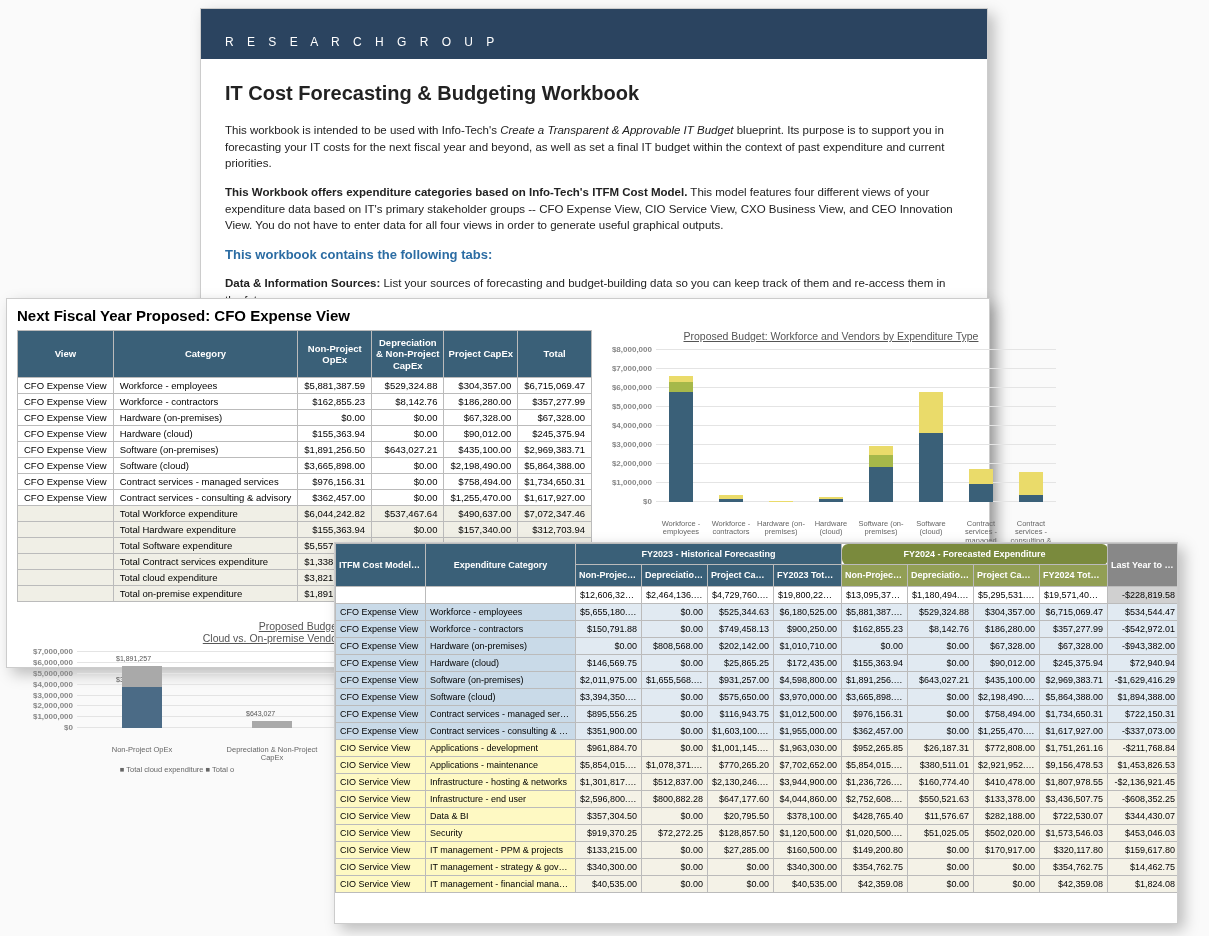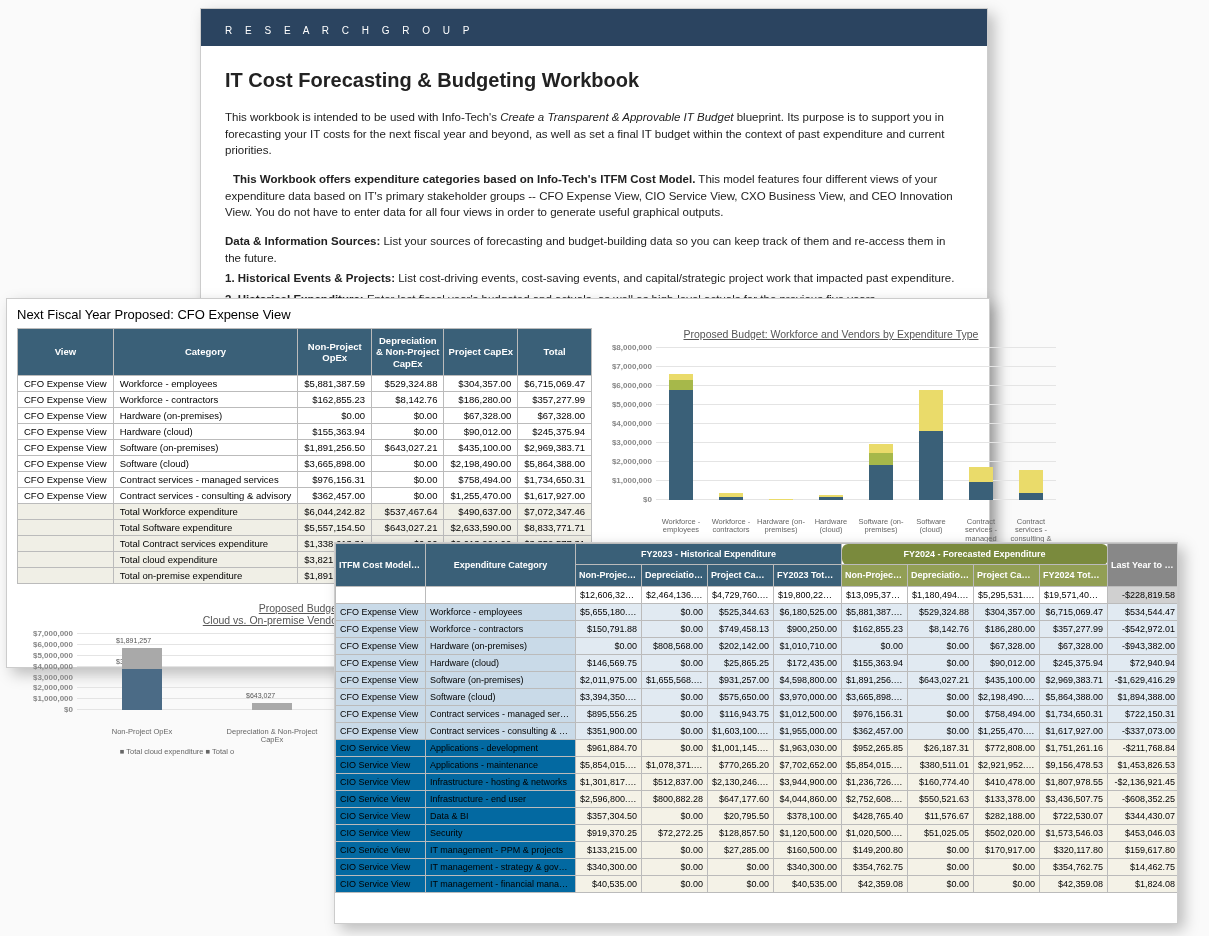--- a/index.html
+++ b/index.html
@@ -4,33 +4,33 @@
 <style>
   * { box-sizing: border-box; font-family: Arial, Helvetica, sans-serif; }
   body { margin: 0; background: #fafafa; width: 1209px; height: 936px; position: relative; overflow: hidden; }
 
   .panel { position: absolute; background: #fff; border: 1px solid #ccc; box-shadow: 6px 6px 14px rgba(0,0,0,.25); }
 
   
   #doc { left: 200px; top: 8px; width: 788px; height: 570px; padding: 0; }
   #doc .brand { background: #2b4460; color: #fff; padding: 14px 24px 10px; }
   #doc .brand .logo { font-family: "Times New Roman", serif; letter-spacing: 3px; font-size: 24px; font-weight: 500; }
-  #doc .brand .sub { font-size: 10px; letter-spacing: 5px; margin-top: 2px; }
+  #doc .brand .sub { font-size: 12px; letter-spacing: 5px; margin-top: 12px; }
   #doc .body { padding: 16px 24px; font-size: 11.5px; color: #222; line-height: 1.45; }
   #doc h1 { font-size: 20px; font-weight: bold; margin: 4px 0 14px; }
   #doc p { margin: 0 0 12px; }
   #doc .em { font-style: italic; }
-  #doc .b { font-weight: bold; margin-left: 8px; }
+  #doc .b { font-weight: bold; }
   #doc h3 { color: #2b6ca3; font-size: 13px; margin: 10px 0 10px; }
   #doc .tab-line { margin: 0 0 4px; }
   #doc .tab-line .t { font-weight: bold; }
 
   
   #cfo { left: 6px; top: 298px; width: 984px; height: 370px; padding: 8px 10px; }
-  #cfo .title { font-size: 13px; font-weight: normal; margin-bottom: 6px; }
+  #cfo .title { font-size: 15px; font-weight: bold; margin-bottom: 6px; }
   #cfo .row { display: flex; gap: 14px; }
   #cfo table { border-collapse: collapse; font-size: 9.5px; }
   #cfo th, #cfo td { border: 1px solid #bbb; padding: 2px 6px; text-align: left; white-space: nowrap; }
   #cfo th { background: #3a6078; color: #fff; font-weight: bold; text-align: center; font-size: 9.5px; padding: 6px 4px; line-height: 1.2; }
   #cfo td.r { text-align: right; }
   #cfo tr.sub td { background: #f0efe6; }
   #cfo .chart-title { text-align: center; font-size: 10.5px; color: #555; margin: 0 0 8px; text-decoration: underline; }
   #cfo .barchart { height: 170px; position: relative; padding-left: 50px; }
   #cfo .barchart .grid { position: absolute; left: 50px; right: 0; top: 0; bottom: 18px; }
   #cfo .barchart .gl { position: absolute; left: 0; right: 0; border-top: 1px solid #e4e4e4; font-size: 8px; color: #888; font-weight: bold; }
@@ -54,21 +54,21 @@
   #wide th, #wide td { border: 1px solid #bbb; padding: 3px 4px; overflow: hidden; text-overflow: ellipsis; white-space: nowrap; }
   #wide th { text-align: center; font-weight: bold; line-height: 1.15; padding: 5px 3px; }
   #wide th.grp1 { background: #3a6078; color: #fff; }
   #wide th.grp2 { background: #7a8a3d; color: #fff; border-radius: 6px; }
   #wide th.grp2b { background: #929f55; color: #fff; }
   #wide th.grp3 { background: #888; color: #fff; }
   #wide td.r { text-align: right; }
   #wide tr.cfo td { background: #e1eaf2; }
   #wide tr.cfo td.cat, #wide tr.cfo td.view { background: #c9dae8; }
   #wide tr.cio td { background: #f4f2e7; }
-  #wide tr.cio td.cat, #wide tr.cio td.view { background: #0369a1; }
+  #wide tr.cio td.cat, #wide tr.cio td.view { background: #fef9c3; }
   #wide td.var { background: #d0d0d0; }
 
   
   .c-op   { background: #3a6078; }
   .c-dep  { background: #a6b84a; }
   .c-cap  { background: #eadb6a; }
   .c-cloud{ background: #4b6b86; }
   .c-prem { background: #a9a9a9; }
 </style>
 </head>
@@ -79,20 +79,21 @@
     <div class="sub">R E S E A R C H   G R O U P</div>
   </div>
   <div class="body">
     <h1>IT Cost Forecasting &amp; Budgeting Workbook</h1>
     <p>
       <span>This workbook is intended to be used with Info-Tech's </span><span class="em">Create a Transparent &amp; Approvable IT Budget</span><span> blueprint. Its purpose is to support you in forecasting your IT costs for the next fiscal year and beyond, as well as set a final IT budget within the context of past expenditure and current priorities.</span>
     </p>
     <p>
       <span class="b">This Workbook offers expenditure categories based on Info-Tech's ITFM Cost Model.</span><span> This model features four different views of your expenditure data based on IT's primary stakeholder groups -- CFO Expense View, CIO Service View, CXO Business View, and CEO Innovation View. You do not have to enter data for all four views in order to generate useful graphical outputs.</span>
     </p>
+    <h3>This workbook contains the following tabs:</h3>
     <div id="tab-lines">
         <p class="tab-line"><span class="t">Data &amp; Information Sources:</span> List your sources of forecasting and budget-building data so you can keep track of them and re-access them in the future.</p>
         <p class="tab-line"><span class="t">1. Historical Events &amp; Projects:</span> List cost-driving events, cost-saving events, and capital/strategic project work that impacted past expenditure.</p>
         <p class="tab-line"><span class="t">2. Historical Expenditure:</span> Enter last fiscal year's budgeted and actuals, as well as high-level actuals for the previous five years.</p>
       </div>
     <div style="text-align:right; color:#222;">future.</div>
     <div style="height:90px"></div>
     <div style="text-align:right; color:#222;">f the concepts used</div>
     <div style="height:22px"></div>
     <div style="text-align:right; color:#222;">the new row or</div>
@@ -179,20 +180,28 @@
               <td class="r">$1,255,470.00</td>
               <td class="r">$1,617,927.00</td>
             </tr>
             <tr class="sub">
               <td></td>
               <td>Total Workforce expenditure</td>
               <td class="r">$6,044,242.82</td>
               <td class="r">$537,467.64</td>
               <td class="r">$490,637.00</td>
               <td class="r">$7,072,347.46</td>
+            </tr>
+            <tr class="sub">
+              <td></td>
+              <td>Total Hardware expenditure</td>
+              <td class="r">$155,363.94</td>
+              <td class="r">$0.00</td>
+              <td class="r">$157,340.00</td>
+              <td class="r">$312,703.94</td>
             </tr>
             <tr class="sub">
               <td></td>
               <td>Total Software expenditure</td>
               <td class="r">$5,557,154.50</td>
               <td class="r">$643,027.21</td>
               <td class="r">$2,633,590.00</td>
               <td class="r">$8,833,771.71</td>
             </tr>
             <tr class="sub">
@@ -379,21 +388,21 @@
       <col style="width:66px">
         <col style="width:66px">
         <col style="width:66px">
         <col style="width:68px">
       <col style="width:72px">
     </colgroup>
     <thead>
       <tr>
         <th class="grp1" rowspan="2">ITFM Cost Model View</th>
         <th class="grp1" rowspan="2">Expenditure Category</th>
-        <th class="grp1" colspan="4">FY2023 - Historical Expenditure</th>
+        <th class="grp1" colspan="4">FY2023 - Historical Forecasting</th>
         <th class="grp2" colspan="4">FY2024 - Forecasted Expenditure</th>
         <th class="grp3" rowspan="2">Last Year to Next Year Variance ($)</th>
       </tr>
       <tr>
         <th class="grp1">Non-Project OpEx</th>
         <th class="grp1">Depreciation &amp; Non-Project CapEx</th>
         <th class="grp1">Project CapEx</th>
         <th class="grp1">FY2023 Total Actual</th>
         <th class="grp2b">Non-Project OpEx</th>
         <th class="grp2b">Depreciation &amp; Non-Project CapEx</th>

